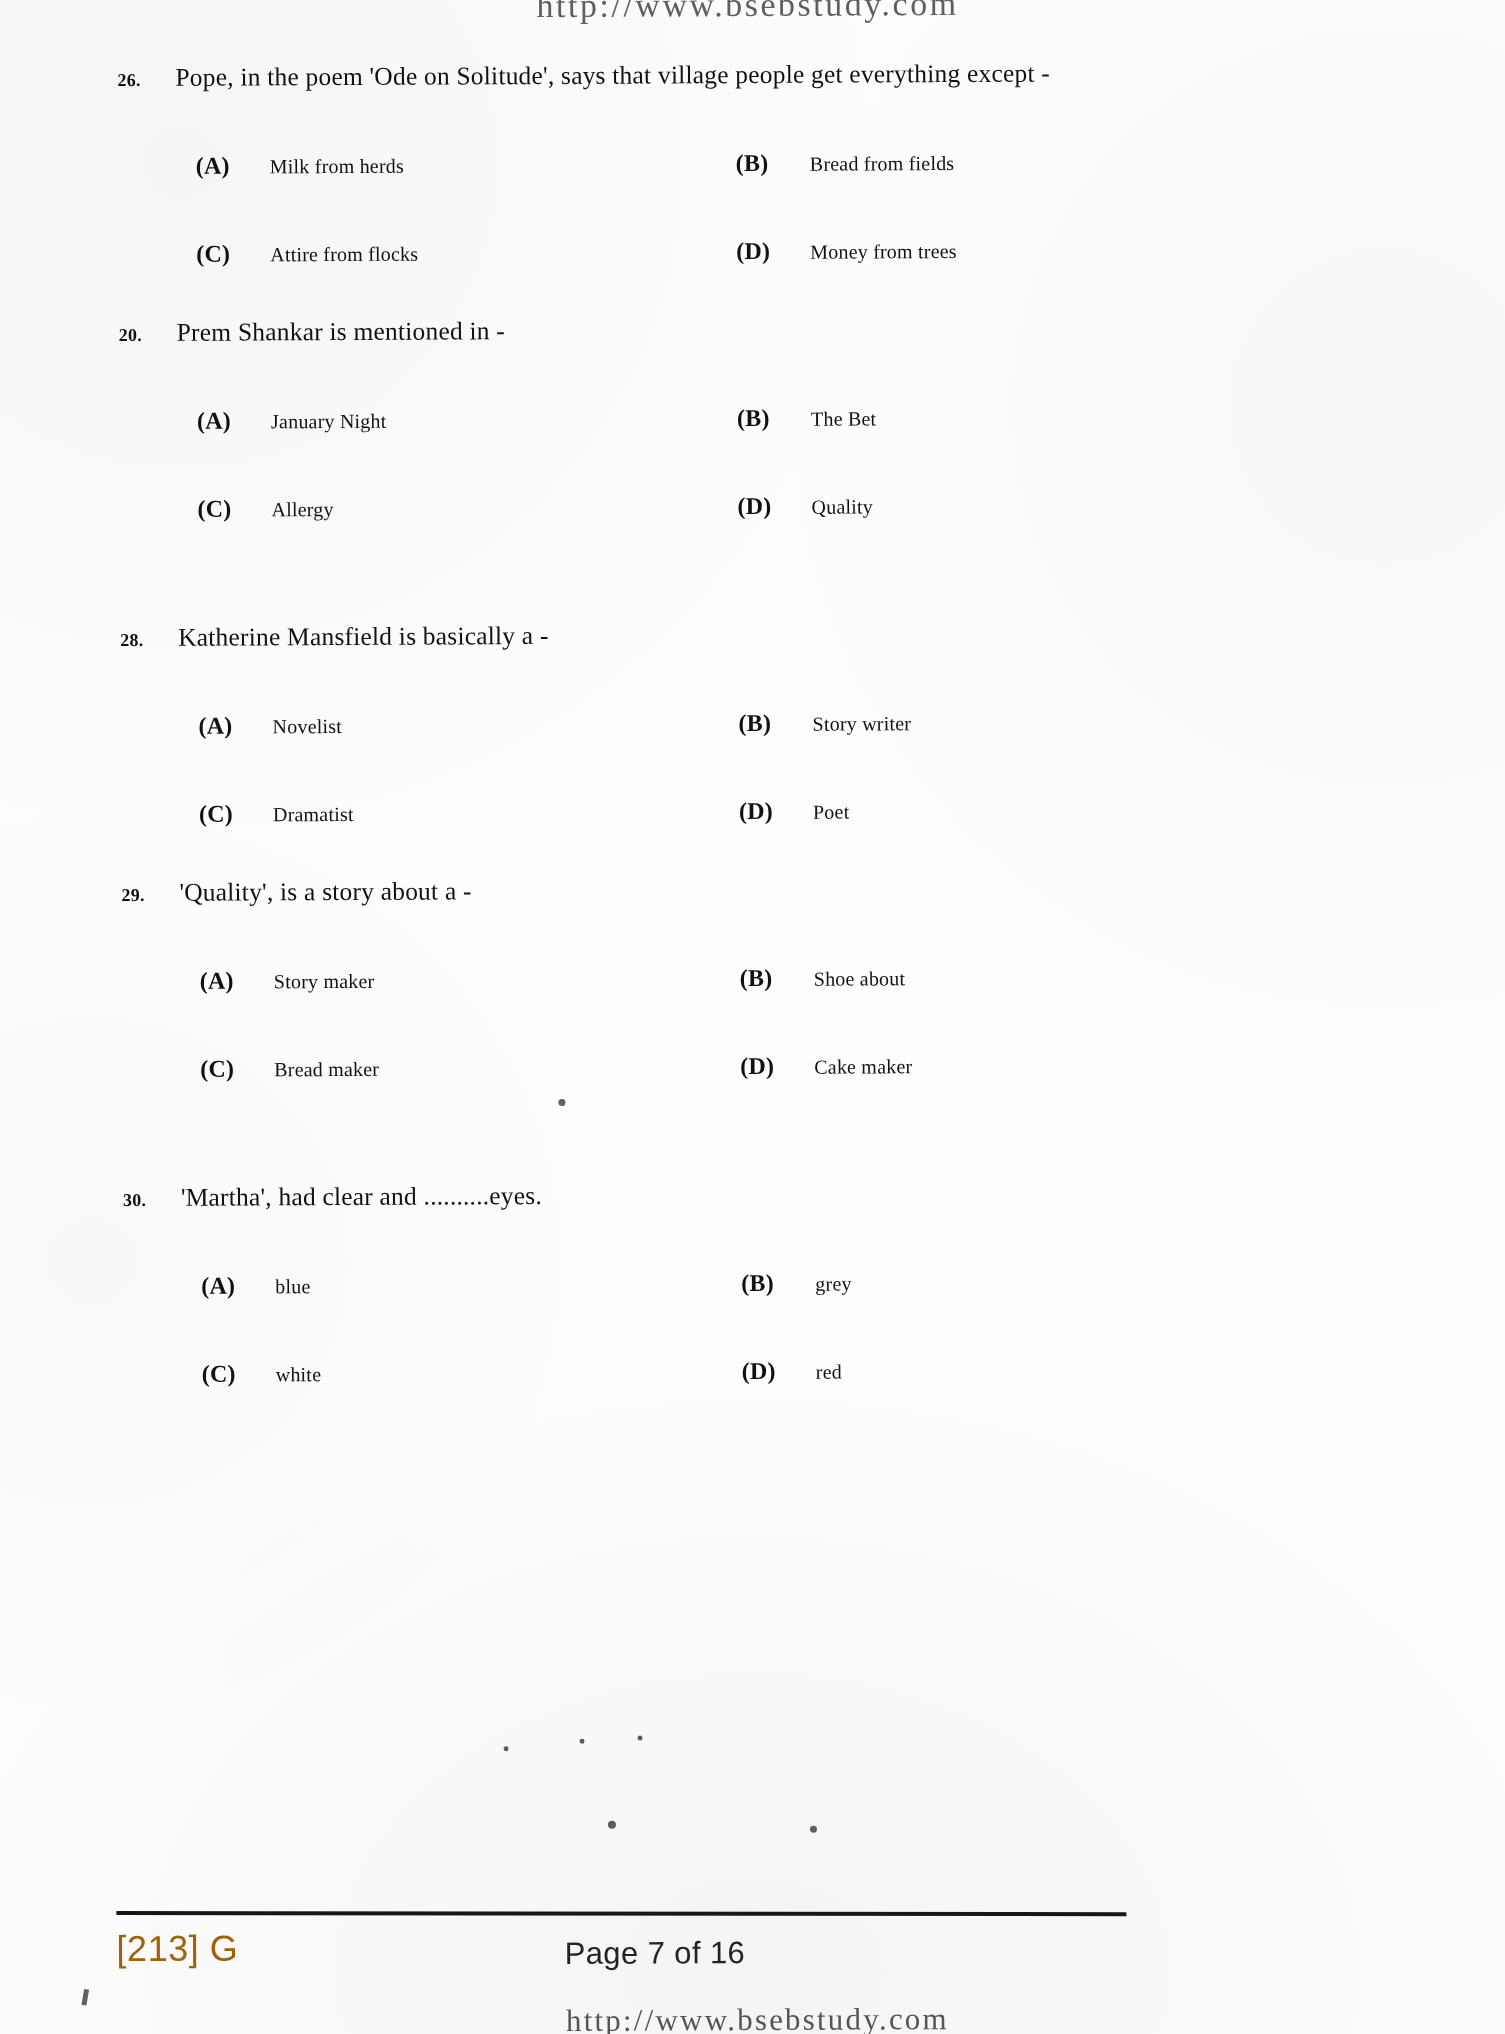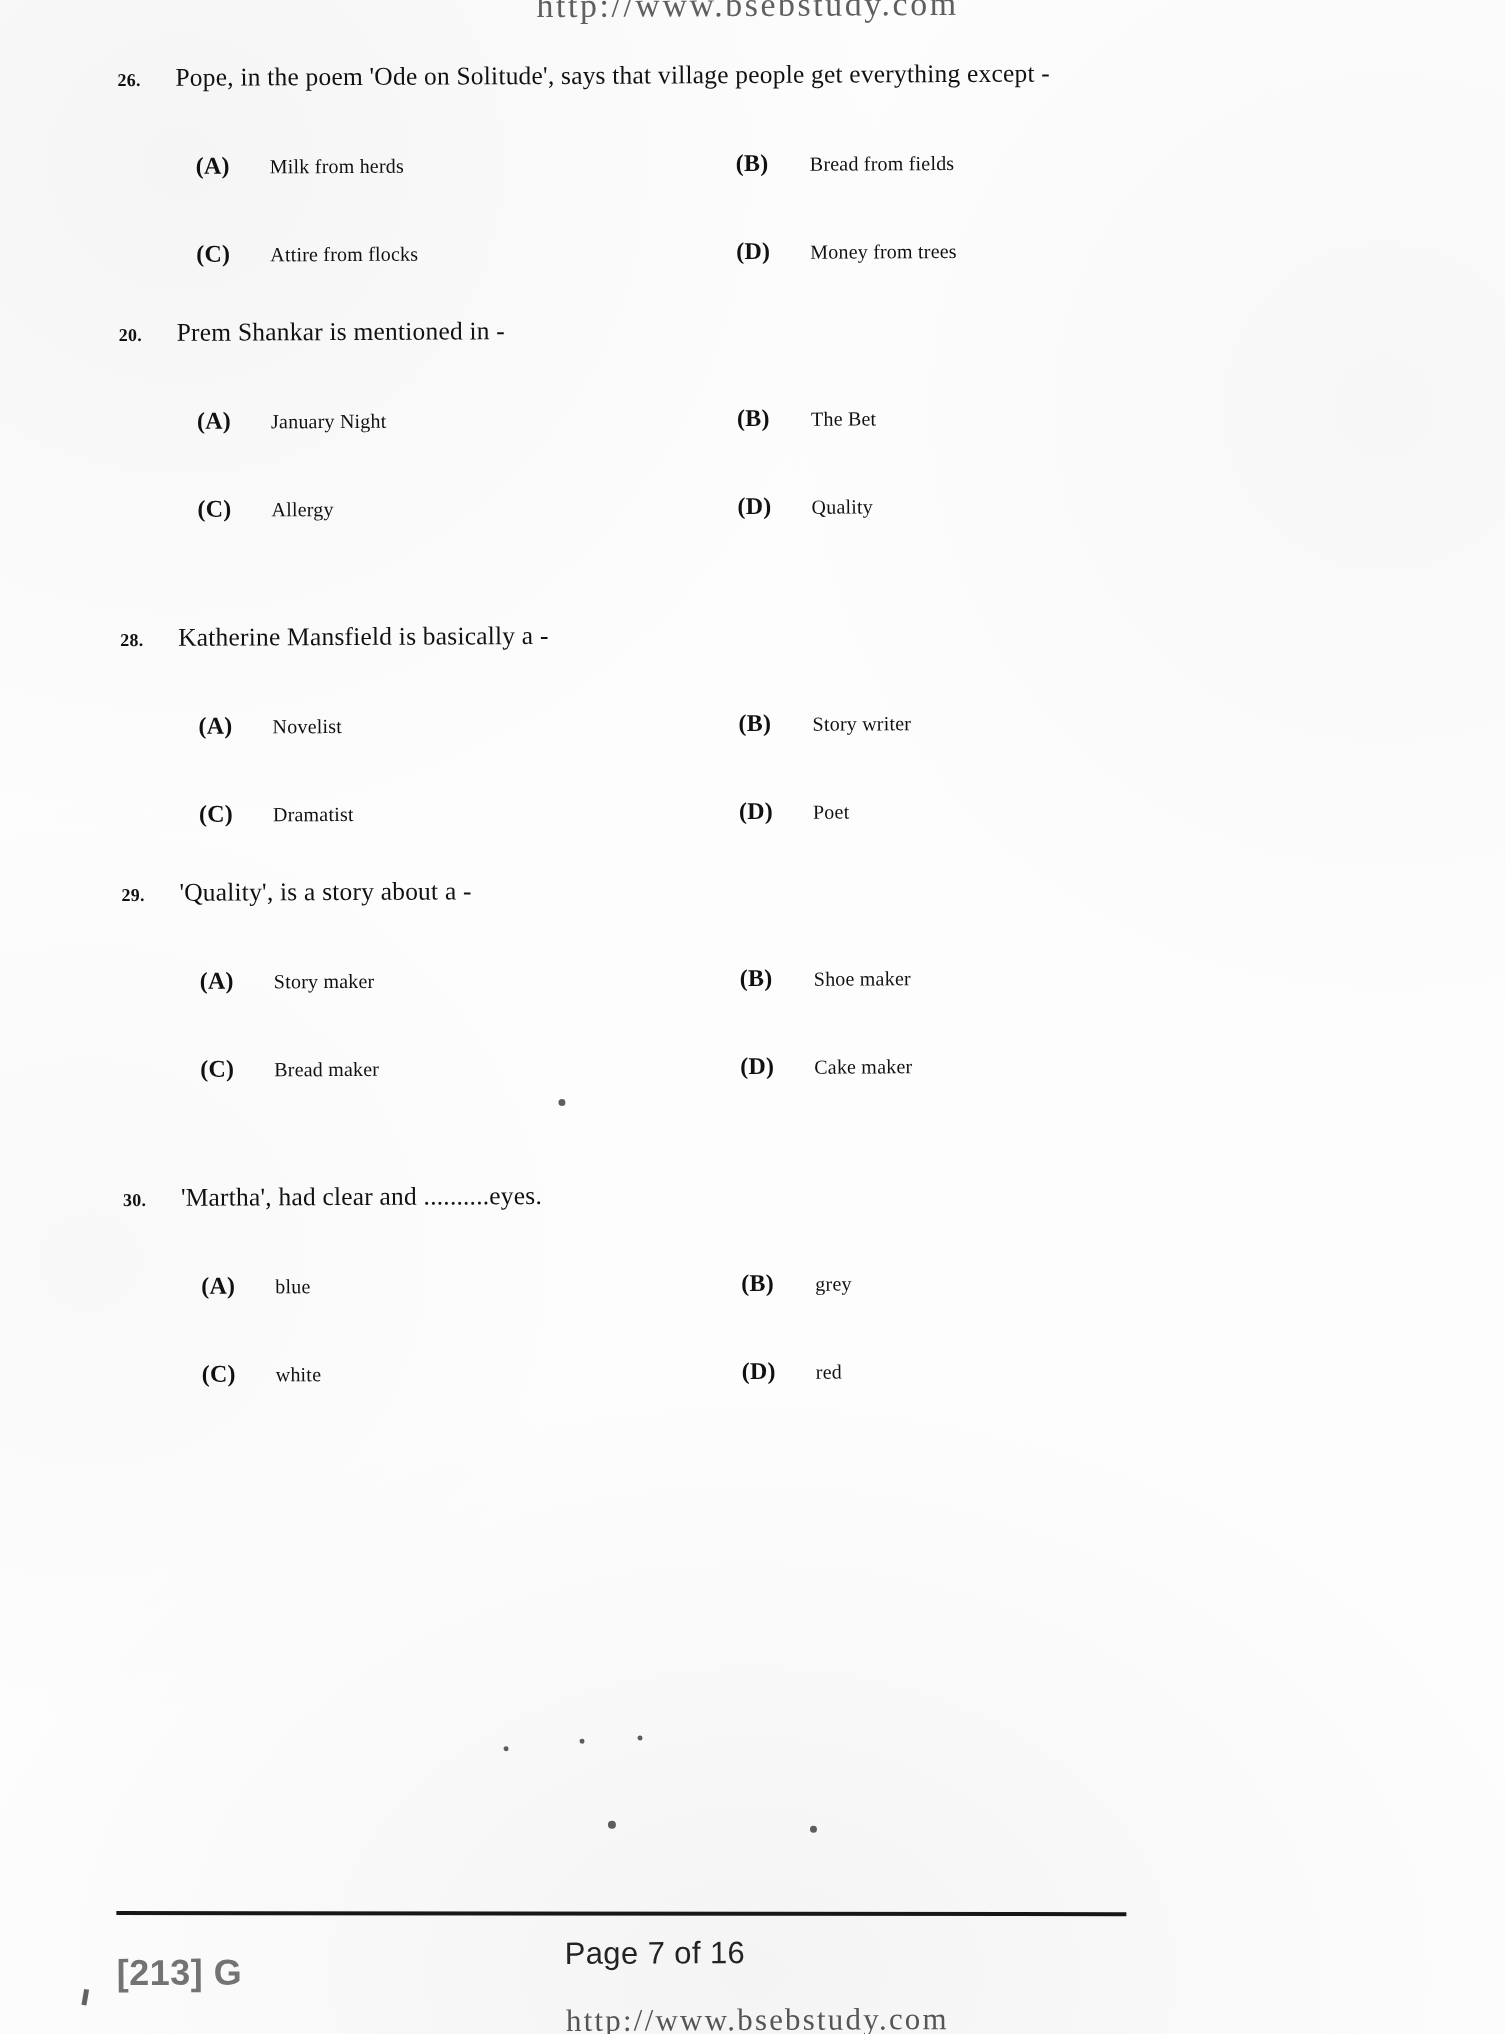--- a/index.html
+++ b/index.html
@@ -136,25 +136,24 @@
     left: 0;
     top: 1925px;
     width: 1505px;
     height: 60px;
   }
   #paper-code {
     position: absolute;
     left: 112px;
     top: 0;
     font-family: "Liberation Sans", sans-serif;
-    font-weight: bold;
+    font-weight: normal;
     font-size: 36px;
     letter-spacing: 0.5px;
-    color: #737373;
-    margin-top: 24px;
+    color: #a16207;
   }
   #page-indicator {
     position: absolute;
     left: 560px;
     top: 10px;
     font-family: "Liberation Sans", sans-serif;
     font-size: 31px;
     color: #232323;
     letter-spacing: 0.4px;
   }
@@ -264,21 +263,21 @@
           <span class="q-number">29.</span>
           <span class="q-text">'Quality', is a story about a -</span>
         </div>
         <div class="options-row" style="position: absolute; top: 90px; left: 0px; width: 1505px;">
           <div class="option col-left">
             <span class="opt-label">(A)</span>
             <span class="opt-text">Story maker</span>
           </div>
           <div class="option col-right">
             <span class="opt-label">(B)</span>
-            <span class="opt-text">Shoe maker</span>
+            <span class="opt-text">Shoe about</span>
           </div>
         </div>
         <div class="options-row" style="position: absolute; top: 178px; left: 0px; width: 1505px;">
           <div class="option col-left">
             <span class="opt-label">(C)</span>
             <span class="opt-text">Bread maker</span>
           </div>
           <div class="option col-right">
             <span class="opt-label">(D)</span>
             <span class="opt-text">Cake maker</span>

